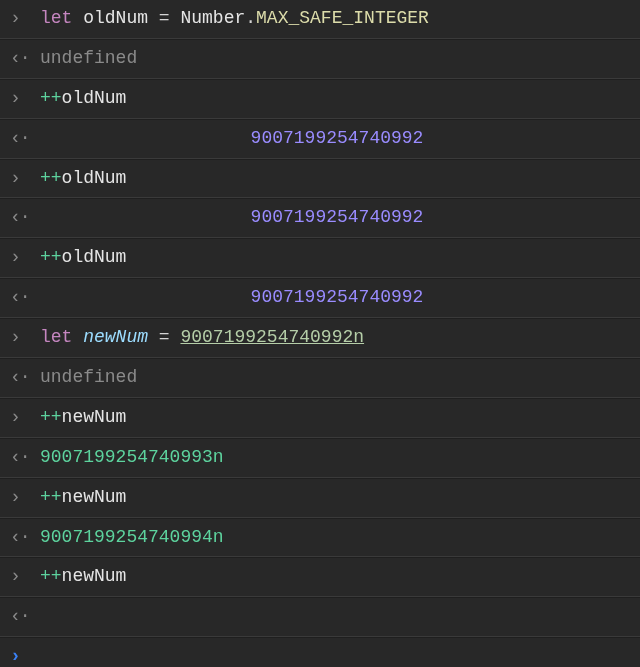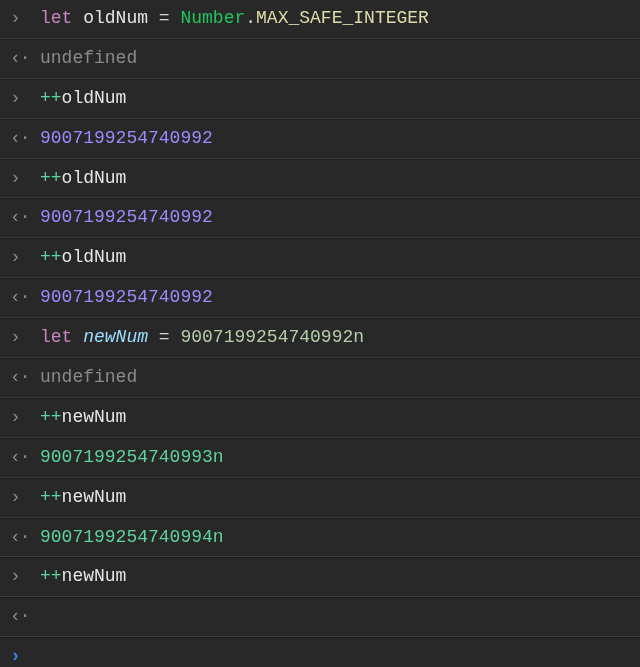--- a/index.html
+++ b/index.html
@@ -37,25 +37,25 @@
     flex: 1 1 auto;
     white-space: pre;
     font-family: inherit;
   }
   
   .kw      { color: #c586c0; }   
   .ident   { color: #e5e5e5; }                        
   .refvar  { color: #9cdcfe; font-style: italic; }    
   .op      { color: #d4d4d4; }                        
   .incr    { color: #5dd39e; }                        
-  .global  { color: #22c55e; }                        
+  .global  { color: #e5e5e5; }                        
   .constc  { color: #dcdcaa; }                        
-  .numlit  { color: #b5cea8; }                        
+  .numlit  { color: #b5cea8; text-decoration: underline; }                        
   .undef   { color: #8a8a8a; }                        
-  .retnum  { color: #9a8cff; }                        
+  .retnum  { color: #9a8cff; text-align: center; }                        
   .retbig  { color: #5dd39e; }                        
 </style>
 </head>
 <body>
 
 <div class="console">
 
   <div class="row">
     <span class="marker input">›</span>
     <span class="content"><span class="kw">let</span> <span class="ident">oldNum</span><span class="op"> = </span><span class="global">Number</span><span class="op">.</span><span class="constc">MAX_SAFE_INTEGER</span></span>

